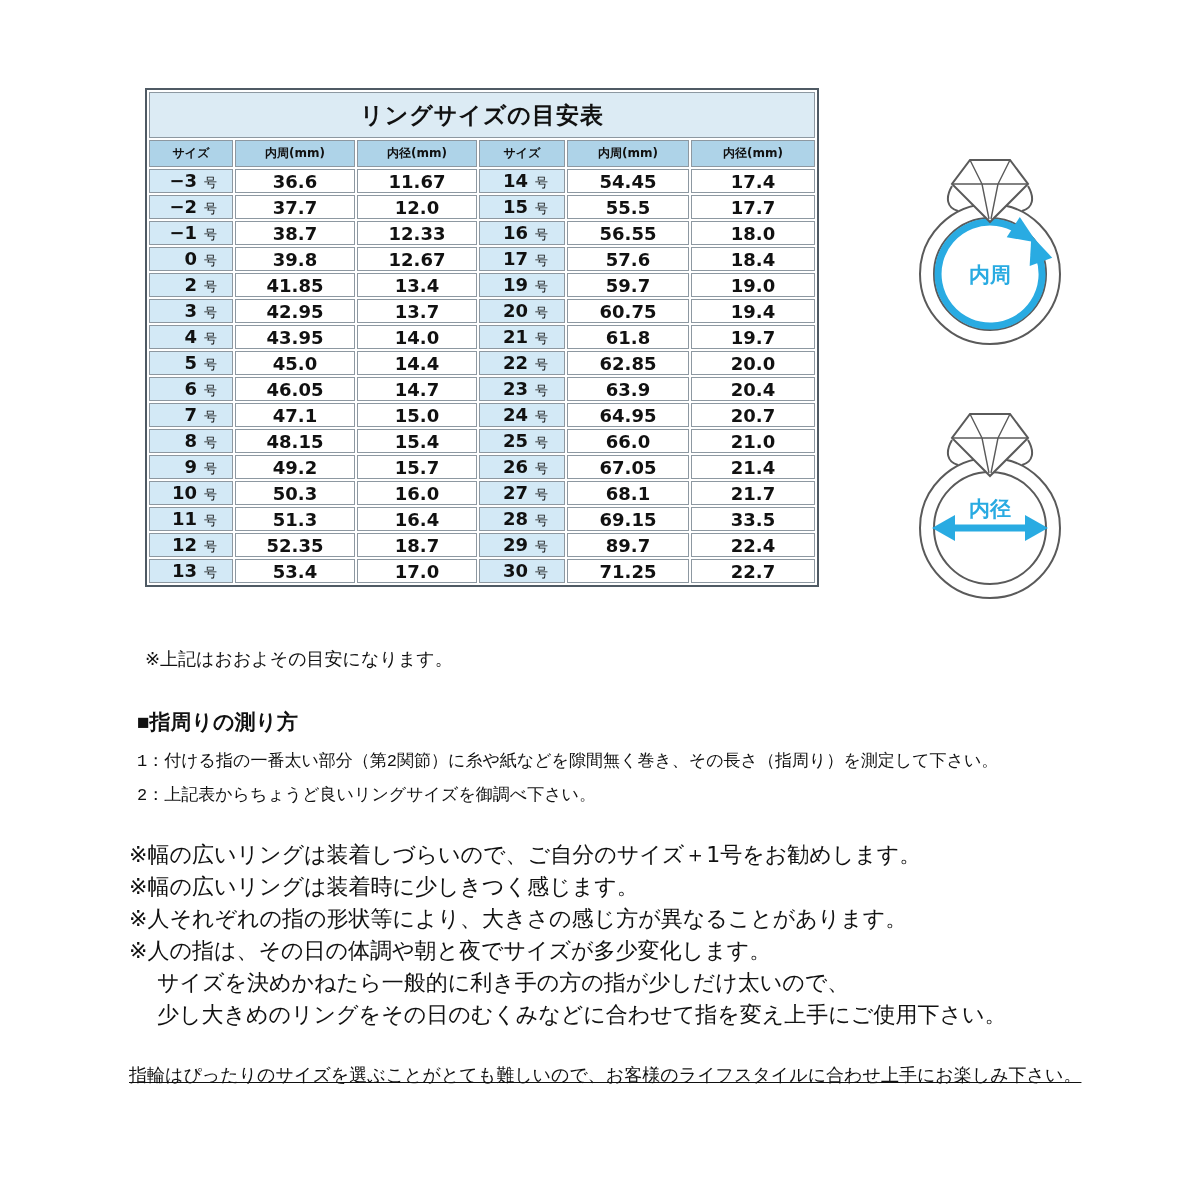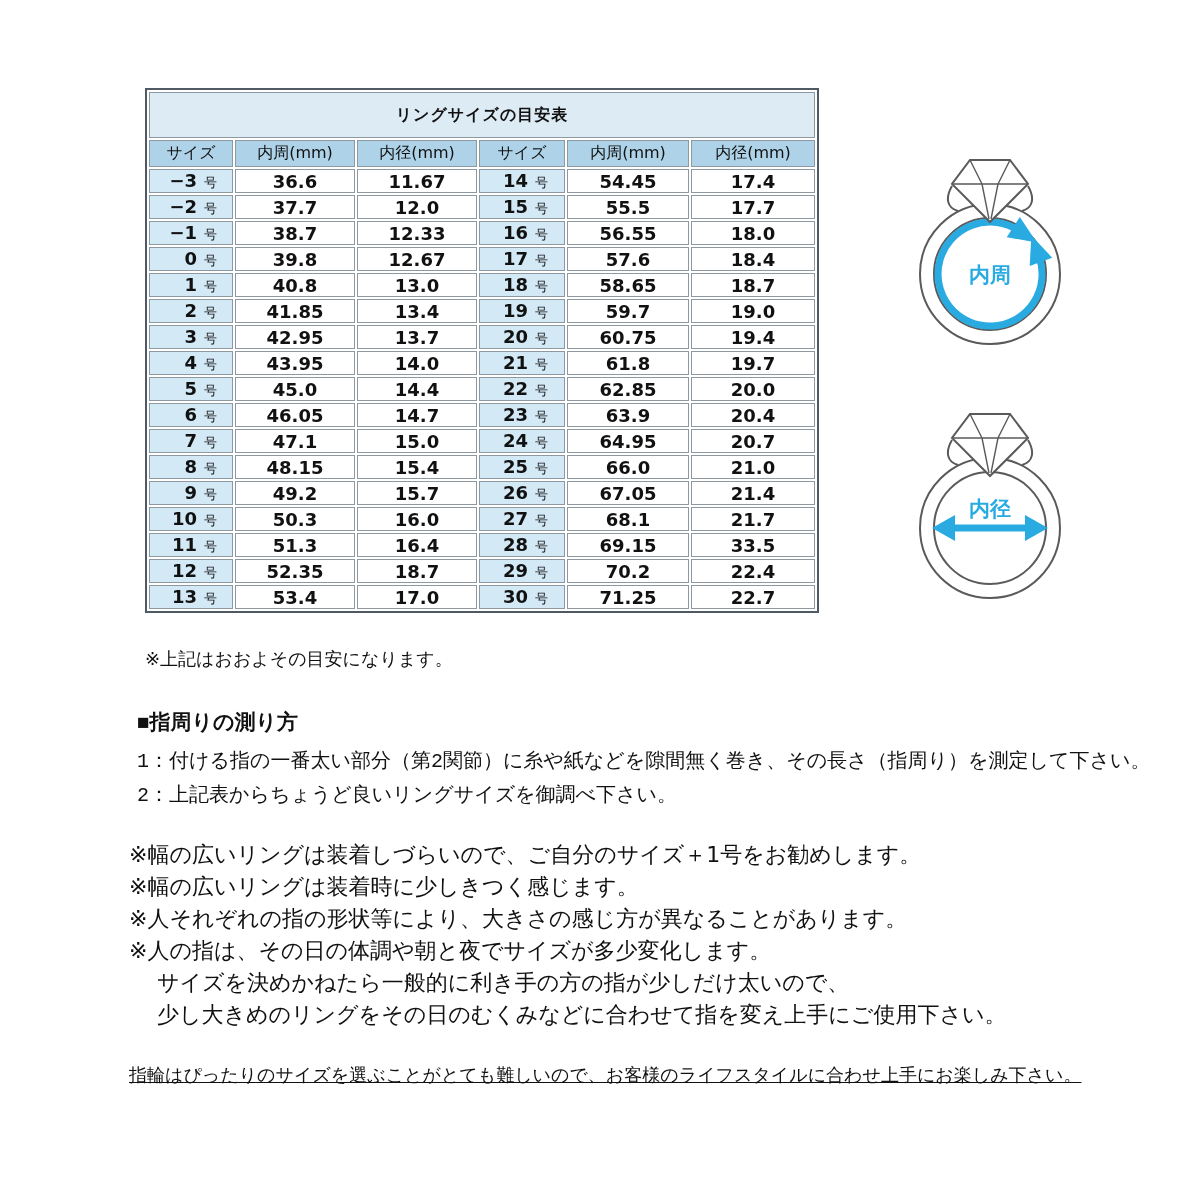--- a/index.html
+++ b/index.html
@@ -27,25 +27,25 @@
     border:2px solid var(--outer-border);
     background:#ffffff;
   }
   table.size-table th,table.size-table td{
     border:1px solid var(--border-c);
     text-align:center;vertical-align:middle;
     overflow:hidden;white-space:nowrap;
   }
   th.tbl-title{
     height:46px;background:var(--title-bg);
-    font-size:16px;font-weight:bold;letter-spacing:1px;
+    font-size:23px;font-weight:bold;letter-spacing:1px;
   }
   tr.head th{
     height:27px;background:var(--header-bg);
-    font-size:16px;font-weight:normal;
+    font-size:12px;font-weight:bold;
   }
   td.val{height:23px;background:#ffffff;font-size:18px;font-weight:bold;}
   td.size{height:23px;background:var(--size-bg);}
   td.size .num{display:inline-block;width:32px;text-align:right;font-size:18px;font-weight:bold;}
   td.size .go{display:inline-block;margin-left:7px;font-size:13px;}
   .table-note{
     position:absolute;left:145px;top:647px;width:670px;
     font-size:18px;white-space:nowrap;
   }
   
@@ -57,21 +57,21 @@
   .ring .prong{fill:none;stroke:var(--outline);stroke-width:2;}
   .ring .accent-stroke{fill:none;stroke:var(--accent);stroke-width:7;}
   .ring .accent-fill{fill:var(--accent);stroke:none;}
   .ring text{
     fill:var(--accent);font-weight:bold;font-size:21px;
     font-family:inherit;text-anchor:middle;
   }
   
   .measure{position:absolute;left:137px;top:708px;white-space:nowrap;font-family:Liberation Mono, monospace;}
   .measure .heading{font-size:21px;font-weight:bold;height:25px;margin-bottom:12px;}
-  .measure .step{font-size:20px;line-height:34px;}
+  .measure .step{font-size:17px;line-height:34px;}
   .notes{position:absolute;left:129px;top:839px;white-space:nowrap;}
   .notes .note{font-size:22px;line-height:32px;}
   .notes .note.indent{padding-left:28px;}
   .closing{position:absolute;left:129px;top:1064px;font-size:18px;line-height:22px;white-space:nowrap;text-decoration:underline;}
 </style>
 </head>
 <body>
 
 <table class="size-table">
   <colgroup>
@@ -122,28 +122,20 @@
       </tr>
       <tr>
         <td class="size"><span class="num">0</span><span class="go">号</span></td>
         <td class="val">39.8</td>
         <td class="val">12.67</td>
         <td class="size"><span class="num">17</span><span class="go">号</span></td>
         <td class="val">57.6</td>
         <td class="val">18.4</td>
       </tr>
       <tr>
-        <td class="size"><span class="num">1</span><span class="go">号</span></td>
-        <td class="val">40.8</td>
-        <td class="val">13.0</td>
-        <td class="size"><span class="num">18</span><span class="go">号</span></td>
-        <td class="val">58.65</td>
-        <td class="val">18.7</td>
-      </tr>
-      <tr>
         <td class="size"><span class="num">2</span><span class="go">号</span></td>
         <td class="val">41.85</td>
         <td class="val">13.4</td>
         <td class="size"><span class="num">19</span><span class="go">号</span></td>
         <td class="val">59.7</td>
         <td class="val">19.0</td>
       </tr>
       <tr>
         <td class="size"><span class="num">3</span><span class="go">号</span></td>
         <td class="val">42.95</td>
@@ -214,21 +206,21 @@
         <td class="val">16.4</td>
         <td class="size"><span class="num">28</span><span class="go">号</span></td>
         <td class="val">69.15</td>
         <td class="val">33.5</td>
       </tr>
       <tr>
         <td class="size"><span class="num">12</span><span class="go">号</span></td>
         <td class="val">52.35</td>
         <td class="val">18.7</td>
         <td class="size"><span class="num">29</span><span class="go">号</span></td>
-        <td class="val">70.2</td>
+        <td class="val">89.7</td>
         <td class="val">22.4</td>
       </tr>
       <tr>
         <td class="size"><span class="num">13</span><span class="go">号</span></td>
         <td class="val">53.4</td>
         <td class="val">17.0</td>
         <td class="size"><span class="num">30</span><span class="go">号</span></td>
         <td class="val">71.25</td>
         <td class="val">22.7</td>
       </tr>

